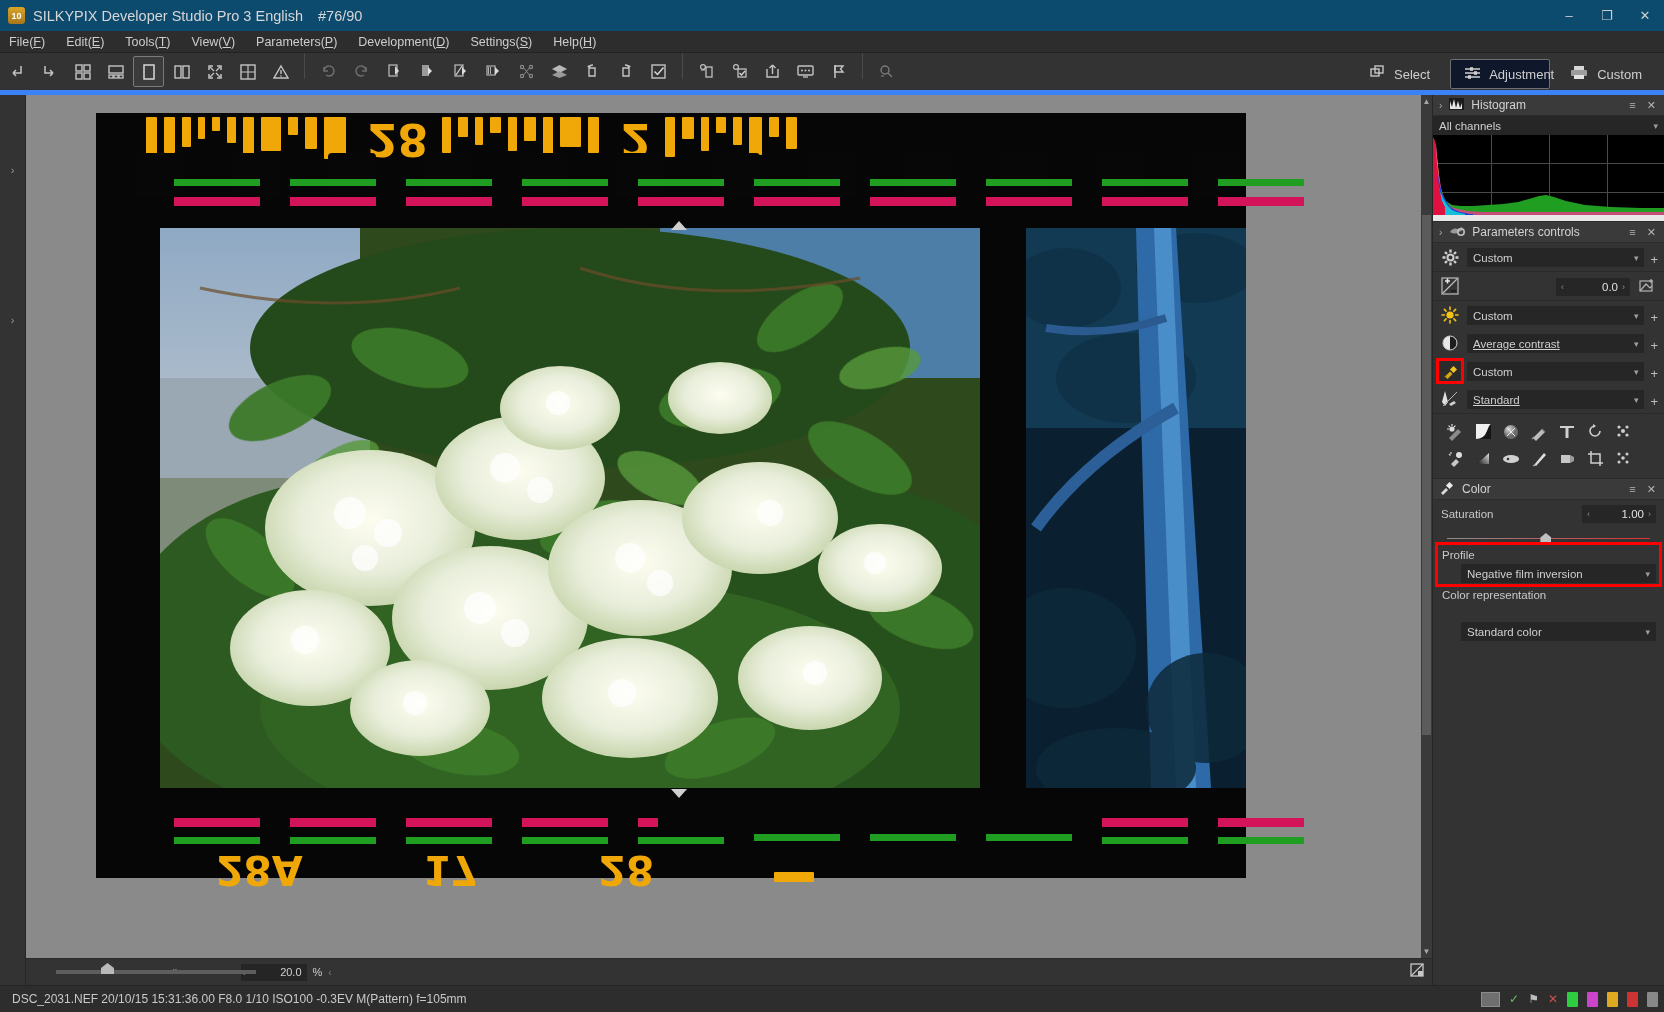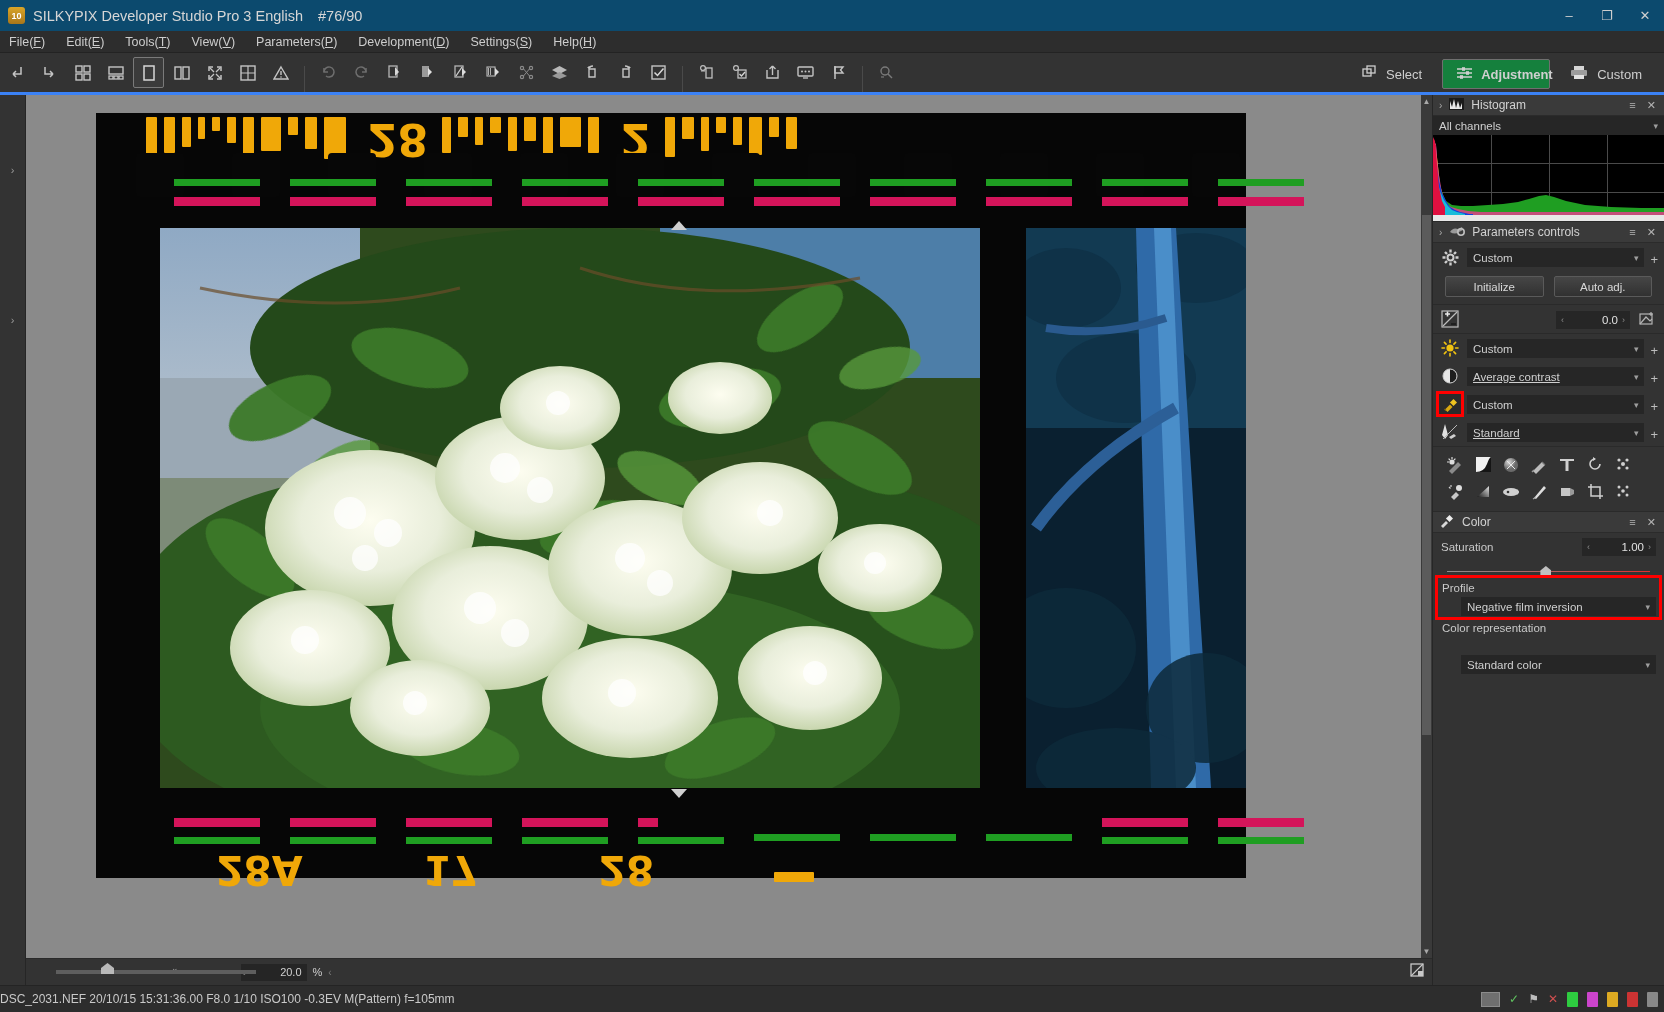--- a/index.html
+++ b/index.html
@@ -35,38 +35,38 @@
   
   .menubar {
     height: 22px; background: #2d2d2d; display: flex; align-items: center;
     padding-left: 9px; flex: 0 0 22px; border-bottom: 1px solid #232323;
   }
   .menu-item { font-size: 12.5px; color: #cdcdcd; padding: 0 12px 0 0; margin-right: 9px; cursor: default; }
   .menu-item u { text-decoration: underline; }
 
   
   .toolbar {
-    height: 42px; background: #333333; display: flex; align-items: flex-end;
-    flex: 0 0 42px; border-bottom: 3px solid #3b82f6; position: relative;
+    height: 42px; background: #333333; display: flex; align-items: flex-start;
+    flex: 0 0 42px; border-bottom: 5px solid #3b82f6; position: relative;
   }
   .tb-group { display: flex; align-items: center; height: 100%; }
   .tb-sep { width: 1px; height: 26px; background: #4a4a4a; margin: 0 7px; }
   .tb-btn {
     width: 31px; height: 31px; display: flex; align-items: center; justify-content: center;
     margin: 0 1px; border-radius: 2px; color: #c4c4c4;
   }
   .tb-btn.active { border: 1px solid #7a7a7a; background: #3b3b3b; }
   .tb-btn.dim { color: #6e6e6e; }
   .tb-btn svg { display: block; }
   .tb-right { position: absolute; right: 8px; top: 0; height: 42px; display: flex; align-items: center; }
   .tb-mode {
     display: flex; align-items: center; height: 30px; padding: 0 14px; margin-left: 6px;
     font-size: 13px; color: #cfcfcf; border-radius: 2px; gap: 9px;
   }
-  .tb-mode.active { border: 1px solid #6f6f6f; background: #15803d; width: 108px; font-weight: bold; }
+  .tb-mode.active { border: 1px solid #6f6f6f; background: #0f172a; width: 100px; }
 
   
   .body-row { display: flex; flex: 1 1 auto; min-height: 0; }
 
   
   .left-rail {
     width: 26px; background: #333333; flex: 0 0 26px;
     display: flex; flex-direction: column; border-right: 1px solid #262626;
   }
   .rail-arrow { height: 150px; display: flex; align-items: center; justify-content: center; color: #9a9a9a; font-size: 11px; }
@@ -208,21 +208,21 @@
   .red-box {
     position: absolute; left: 2px; right: 2px; top: -4px; height: 45px;
     border: 3px solid #ff0000; pointer-events: none;
   }
   .profile-label { font-size: 11.5px; color: #c9c9c9; padding-left: 1px; }
   .indent { margin-left: 20px; }
 
   
   .statusbar {
     height: 27px; background: #2d2d2d; flex: 0 0 27px; display: flex; align-items: center;
-    padding: 0 0; border-top: 1px solid #242424; position: relative;
+    padding: 0 12px; border-top: 1px solid #242424; position: relative;
   }
   .status-text { font-size: 12px; color: #c9c9c9; }
   .status-right { position: absolute; right: 6px; display: flex; align-items: center; gap: 9px; }
   .sq { width: 11px; height: 15px; border-radius: 1px; }
   .st-icon { color: #bdbdbd; font-size: 12px; }
   .thumb-icon { width: 19px; height: 15px; background: #6f6f6f; border: 1px solid #8c8c8c; }
 </style>
 </head>
 <body>
 
@@ -826,24 +826,20 @@
                 </g>
               </svg>
           </div>
           <div class="combo" style="flex:1 1 auto;">
             <span class="cv">Custom</span>
             <span class="arrow">▾</span>
           </div>
           <span style="color:#bdbdbd;font-size:13px;">+</span>
         </div>
 
-        <div class="btn-row">
-          <div class="btn">Initialize</div>
-          <div class="btn">Auto adj.</div>
-        </div>
 
         <div class="section">
           <div class="prow">
             <div class="picon">
               <svg width="18" height="18" viewBox="0 0 18 18">
                   <rect x="1" y="1" width="16" height="16" fill="none" stroke="#bdbdbd" stroke-width="1.2"></rect>
                   <path d="M16 2L2 16" stroke="#bdbdbd" stroke-width="1.3"></path>
                   <path d="M4 4h5M6.5 1.5v5" stroke="#e8e8e8" stroke-width="1.6"></path>
                   <path d="M10 14h5" stroke="#1b1b1b" stroke-width="1.6"></path>
                   <path d="M2 2h14v14z" fill="#2f2f2f" opacity="0"></path>

